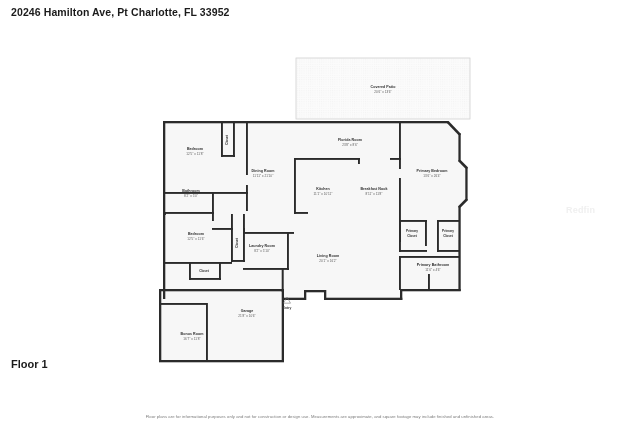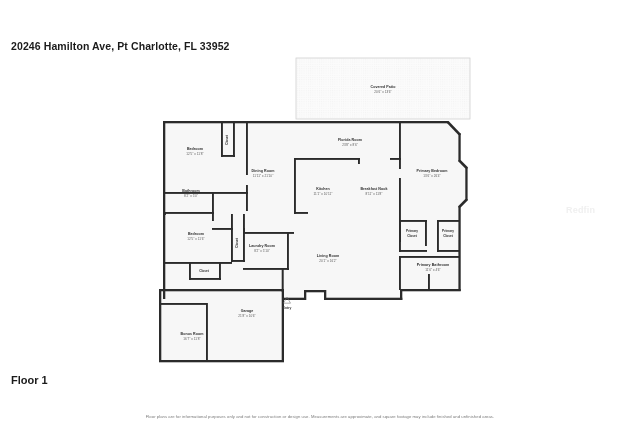--- a/index.html
+++ b/index.html
@@ -17,27 +17,26 @@
   }
 
   #address-title {
     position: absolute;
     left: 11px;
     top: 6px;
     font-size: 10.5px;
     font-weight: bold;
     letter-spacing: 0.1px;
     color: #1b1b1b;
-    margin-top: 34px;
   }
 
   #floor-label {
     position: absolute;
     left: 11px;
-    top: 374px;
+    top: 358px;
     font-size: 11px;
     font-weight: bold;
     color: #1b1b1b;
   }
 
   #disclaimer {
     position: absolute;
     left: 0;
     right: 0;
     top: 414px;

